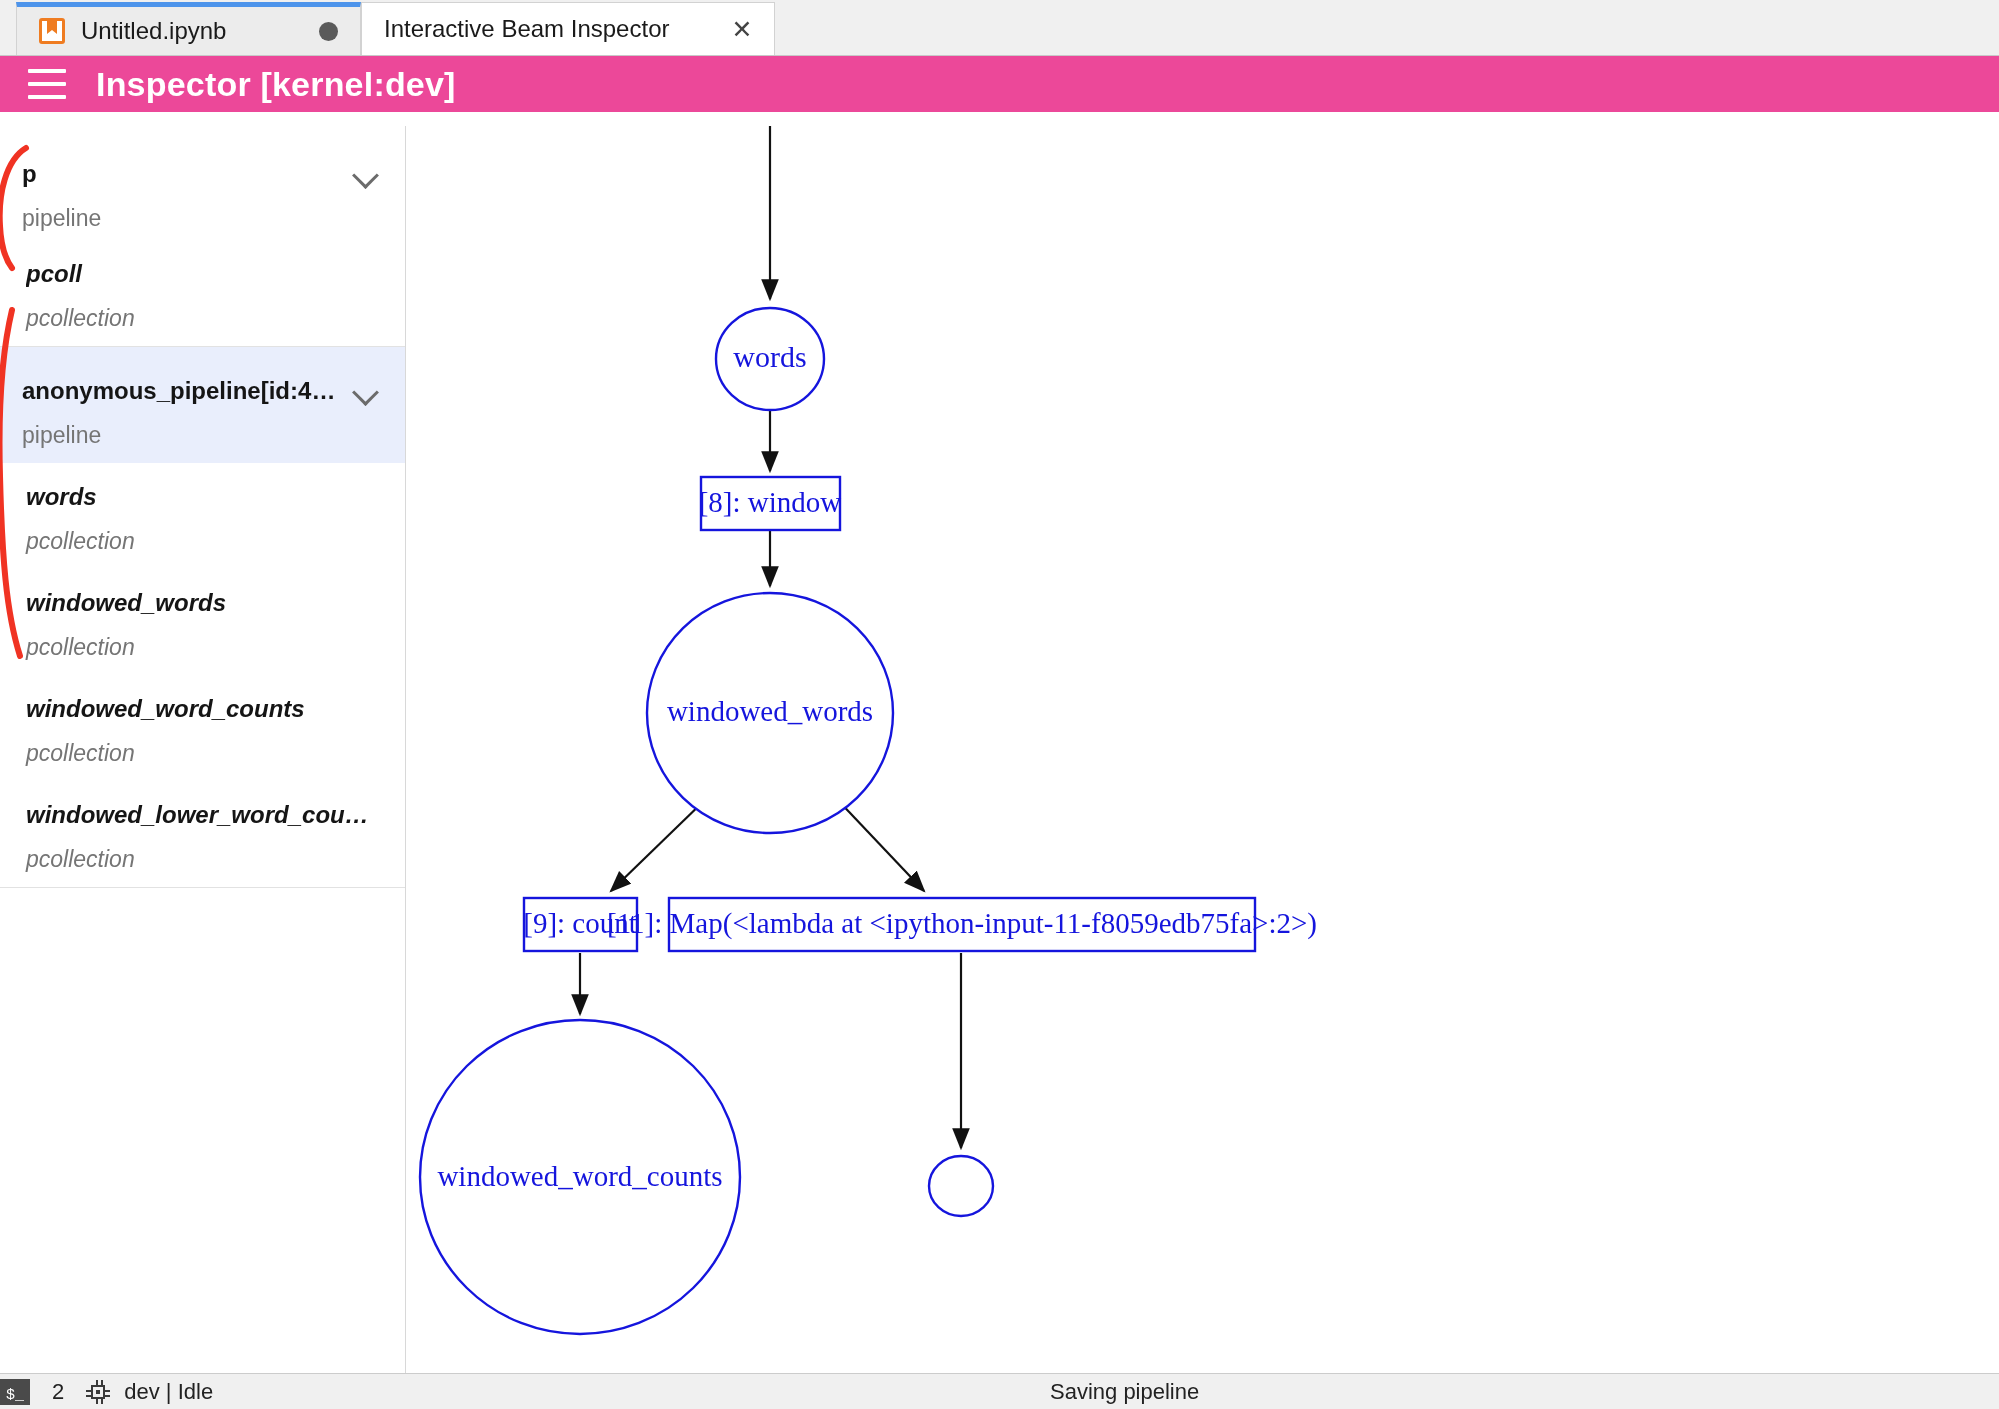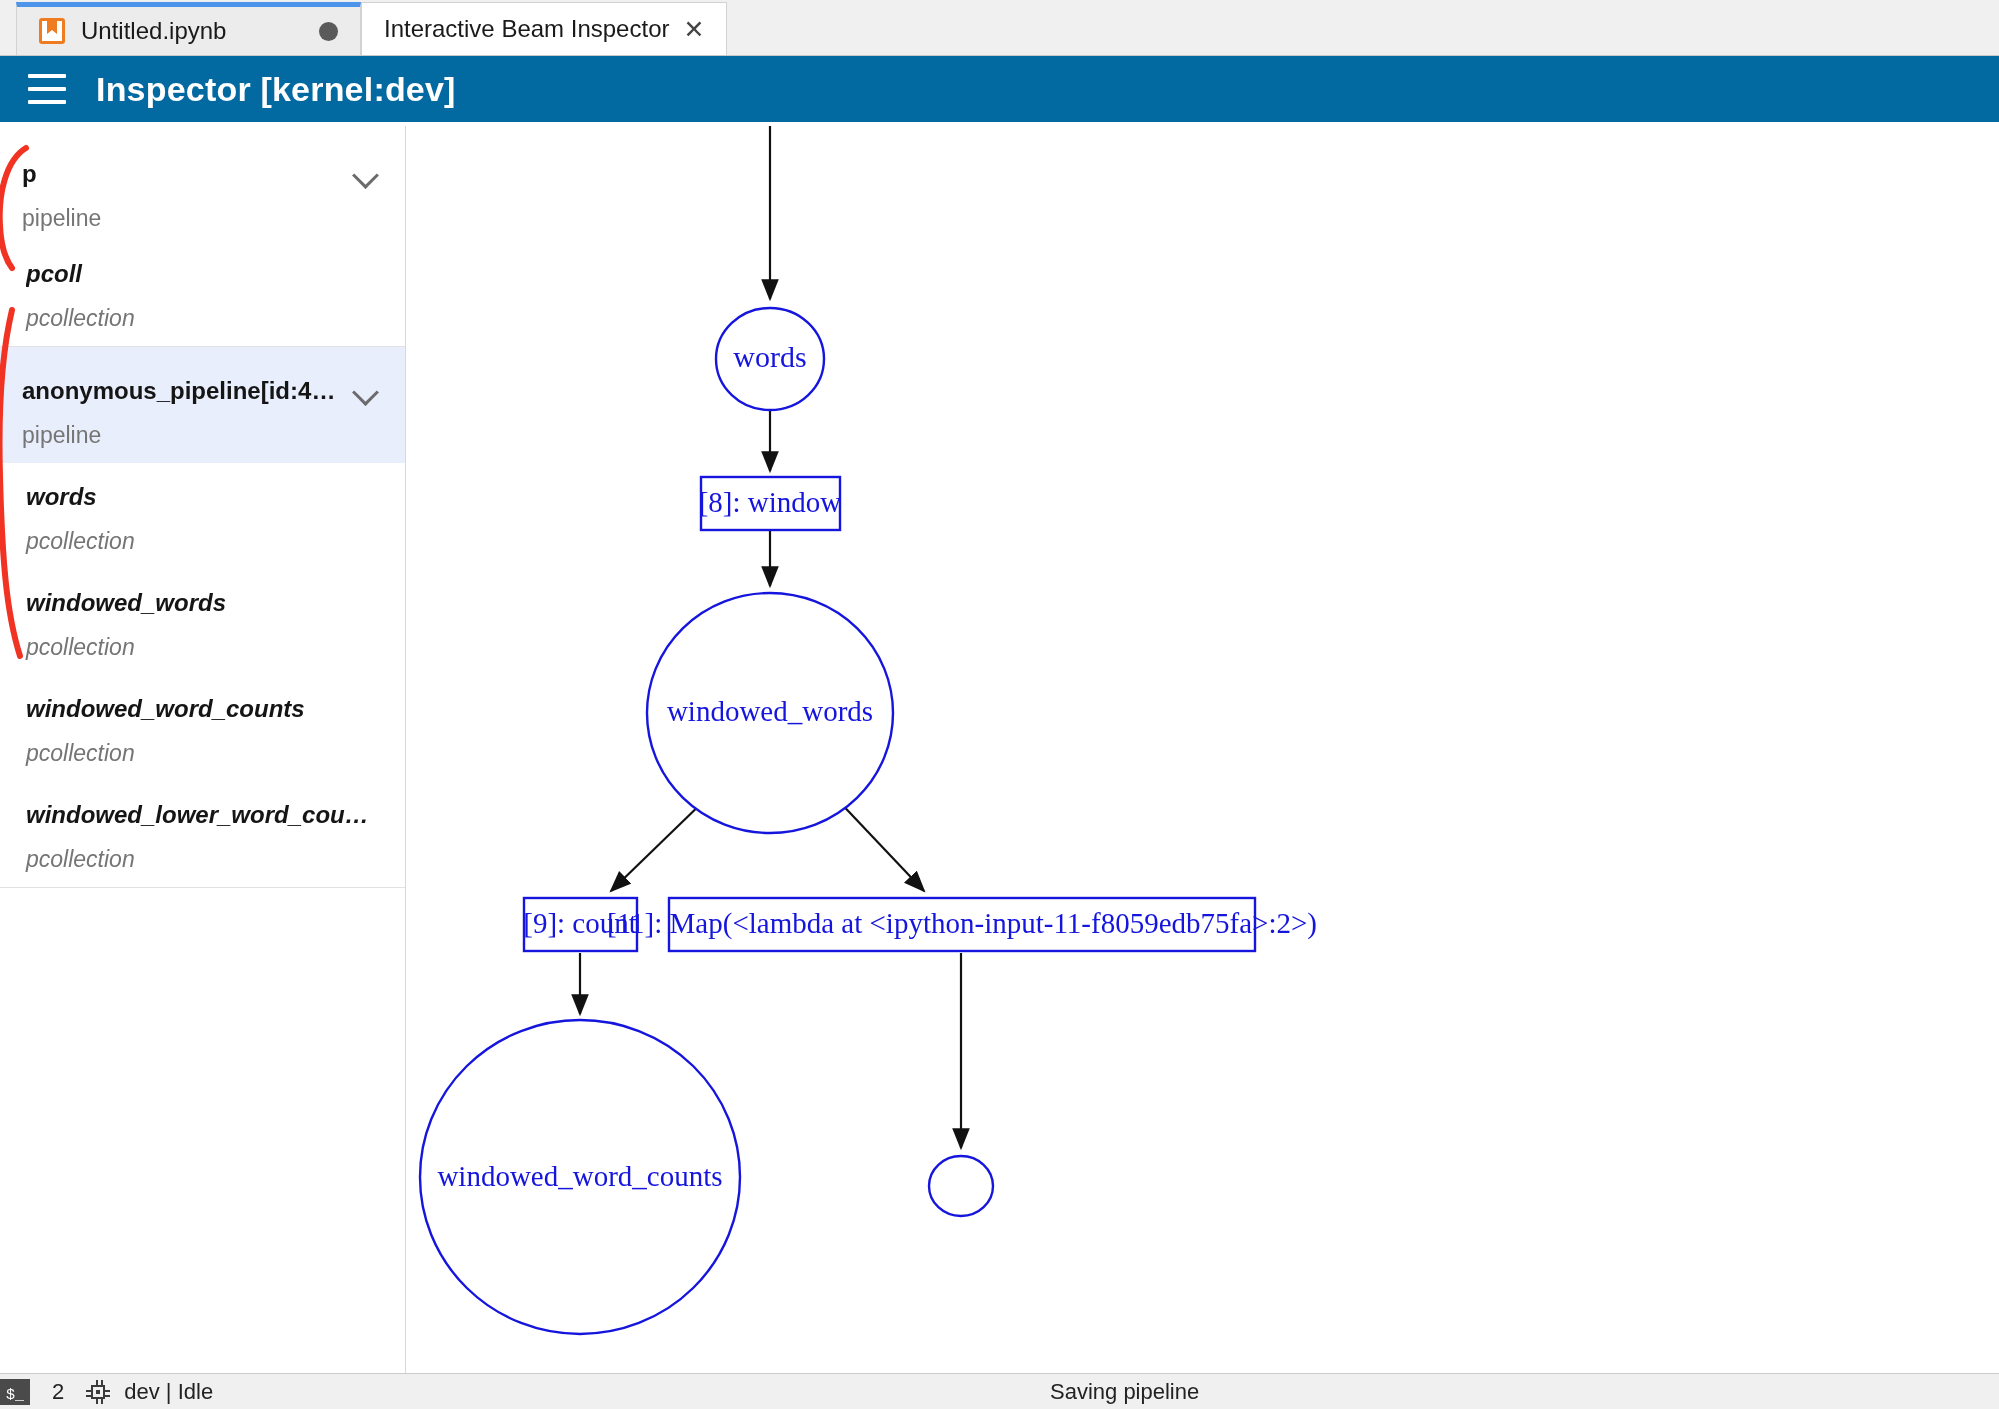--- a/index.html
+++ b/index.html
@@ -36,20 +36,21 @@
     border-left: 1px solid #d2d2d2;
     min-width: 345px;
     margin-left: 16px;
   }
   .tab.active {
     background: #ffffff;
     border-top: 1px solid #d2d2d2;
     border-left: 1px solid #d2d2d2;
     min-width: 340px;
     justify-content: center;
+    gap: 48px;
   }
   .tab-icon {
     width: 26px; height: 26px;
     border: 3px solid #ef7c21;
     border-radius: 3px;
     margin-right: 16px;
     flex: 0 0 auto;
     position: relative;
     background: #fff;
   }
@@ -72,22 +73,22 @@
     margin-left: 14px;
     font-size: 25px;
     color: #444;
     line-height: 1;
     flex: 0 0 auto;
   }
 
   
   .header {
     position: absolute; left: 0; top: 56px;
-    width: 1999px; height: 66px;
-    background: #0369a1;
+    width: 1999px; height: 56px;
+    background: #ec4899;
     display: flex; align-items: center;
   }
   .hamburger {
     margin-left: 28px; margin-right: 30px;
     width: 38px; height: 30px;
     display: flex; flex-direction: column; justify-content: space-between;
     cursor: pointer;
   }
   .hamburger span {
     display: block; height: 4px; width: 100%;

